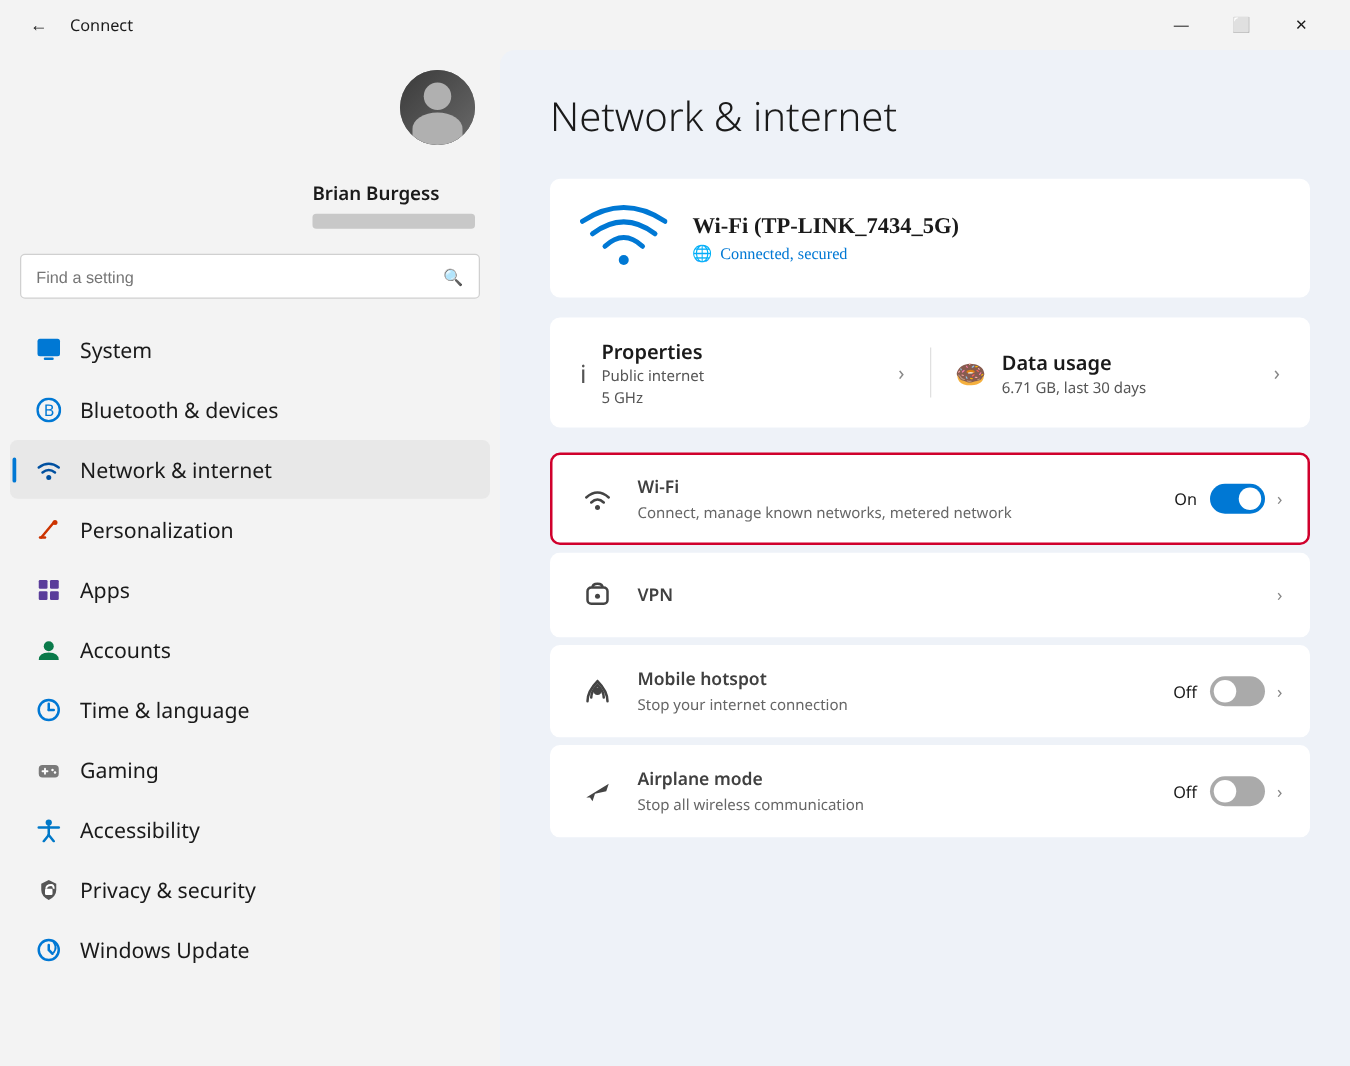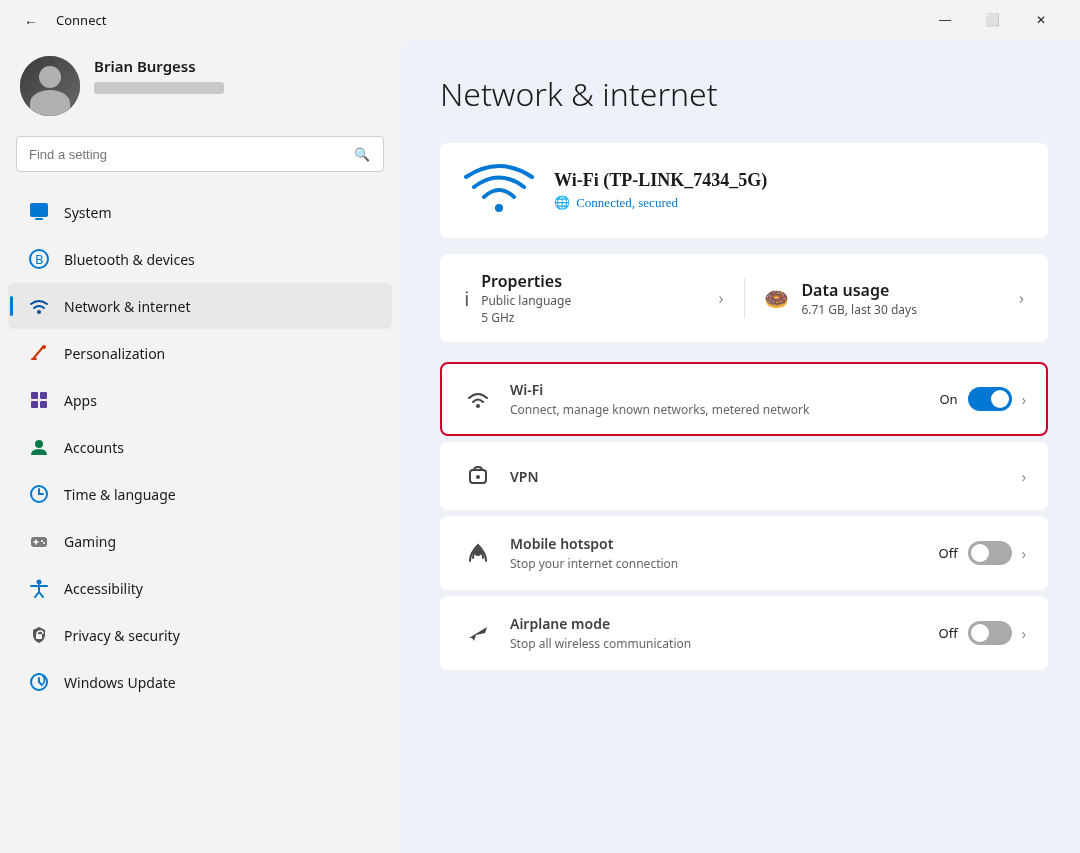--- a/index.html
+++ b/index.html
@@ -74,23 +74,24 @@
       padding: 0;
       display: flex;
       flex-direction: column;
       flex-shrink: 0;
       overflow-y: auto;
     }
 
     
     .user-profile {
       display: flex;
-      align-items: flex-start;
-      gap: 14px;
+      align-items: flex-end;
+      gap: 29px;
       padding: 16px 20px 20px 20px;
+      flex-direction: column;
     }
     .avatar {
       width: 60px;
       height: 60px;
       border-radius: 50%;
       background: #5a5a5a;
       overflow: hidden;
       flex-shrink: 0;
       position: relative;
     }
@@ -194,21 +195,21 @@
     .nav-icon {
       width: 22px;
       height: 22px;
       display: flex;
       align-items: center;
       justify-content: center;
       flex-shrink: 0;
       font-size: 18px;
     }
     .nav-label {
-      font-size: 14px;
+      font-size: 17px;
       color: #1a1a1a;
     }
 
     
     .main-content {
       flex: 1;
       background: #eef2f8;
       overflow-y: auto;
       padding: 32px 32px 32px 40px;
       border-radius: 12px 0 0 0;
@@ -571,21 +572,21 @@
           </div>
         </div>
       </div>
     </div>
 
     <div class="wifi-details">
       <div class="wifi-detail-item">
         <span class="detail-icon">ℹ</span>
         <div class="detail-text">
           <span class="detail-title">Properties</span>
-          <span class="detail-sub">Public language</span>
+          <span class="detail-sub">Public internet</span>
           <span class="detail-sub">5 GHz</span>
         </div>
         <span class="detail-chevron">›</span>
       </div>
       <div class="detail-divider"></div>
       <div class="wifi-detail-item">
         <span class="detail-icon">🍩</span>
         <div class="detail-text">
           <span class="detail-title">Data usage</span>
           <span class="detail-sub">6.71 GB, last 30 days</span>

